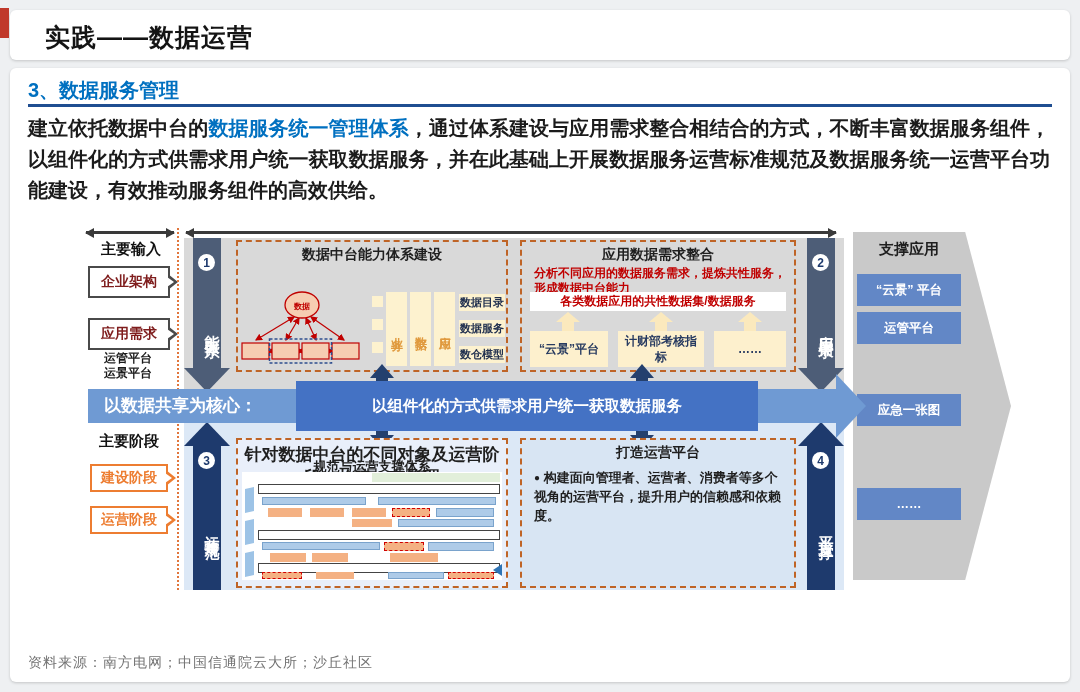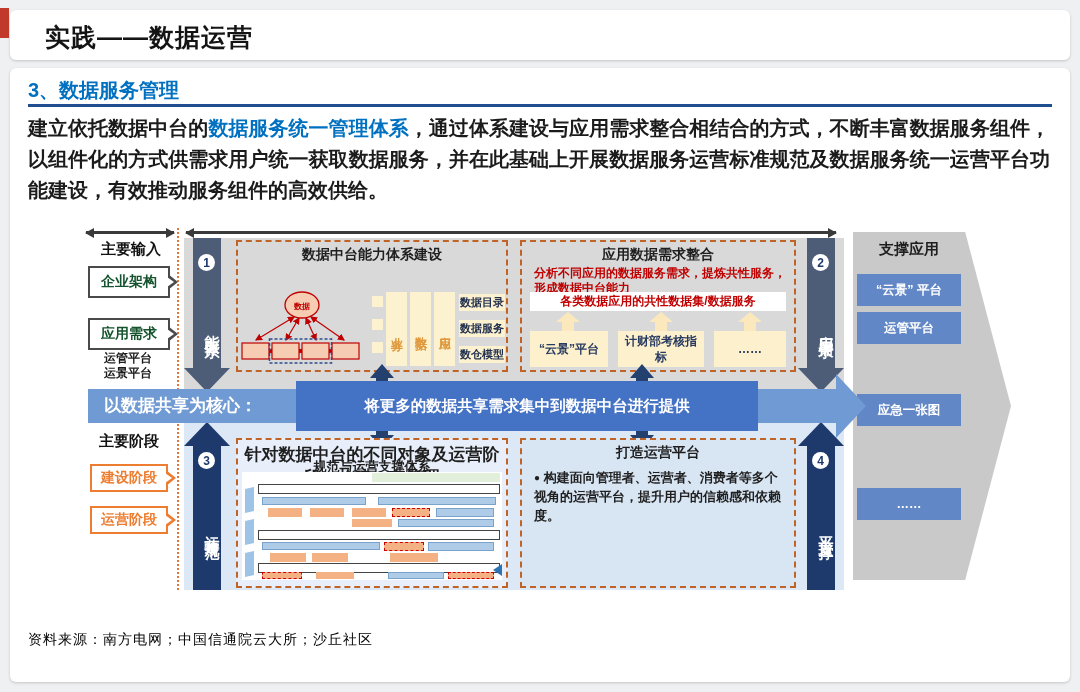--- a/index.html
+++ b/index.html
@@ -17,21 +17,21 @@
   #sec-head{left:28px;top:77px;font-size:20px;font-weight:bold;color:#0070c0;}
   #sec-rule{left:28px;top:104px;width:1024px;height:3px;background:#1f4e91;}
   #intro{left:28px;top:113px;width:1022px;font-size:20px;font-weight:bold;color:#1b1b1b;line-height:31px;text-align:justify;}
   #intro .hl{color:#0070c0;}
 
   
   .harrow{position:absolute;height:0;border-top:3px solid #3a3a3a;}
   .harrow::before{content:'';position:absolute;left:-1px;top:-6px;border-right:9px solid #3a3a3a;border-top:5px solid transparent;border-bottom:5px solid transparent;}
   .harrow::after{content:'';position:absolute;right:-1px;top:-6px;border-left:9px solid #3a3a3a;border-top:5px solid transparent;border-bottom:5px solid transparent;}
   .side-label{position:absolute;font-size:15px;font-weight:bold;color:#111;width:90px;text-align:center;}
-  .tag{position:absolute;width:78px;height:28px;background:#fff;border:2px solid #4a4a4a;font-size:14px;font-weight:bold;color:#14532d;display:flex;align-items:center;justify-content:center;}
+  .tag{position:absolute;width:78px;height:28px;background:#fff;border:2px solid #4a4a4a;font-size:14px;font-weight:bold;color:#7f1d1d;display:flex;align-items:center;justify-content:center;}
   .tag::before{content:'';position:absolute;right:-10px;top:50%;margin-top:-8px;border-left:10px solid #4a4a4a;border-top:8px solid transparent;border-bottom:8px solid transparent;}
   .tag::after{content:'';position:absolute;right:-6px;top:50%;margin-top:-5px;border-left:7px solid #fff;border-top:5px solid transparent;border-bottom:5px solid transparent;}
   .tag.orange{border-color:#ed7d31;color:#ed7d31;height:24px;width:74px;}
   .tag.orange::before{border-left-color:#ed7d31;}
   #inputs-sub{left:80px;top:351px;width:96px;text-align:center;font-size:12px;font-weight:bold;color:#1a1a1a;line-height:15px;}
   #vline{left:177px;top:228px;height:362px;border-left:2px dotted #e1763c;}
 
   
   #panel-top{left:184px;top:238px;width:660px;height:152px;background:#d9d9d9;}
   #panel-bot{left:184px;top:422px;width:660px;height:168px;background:#dce8f6;}
@@ -79,21 +79,21 @@
   #mini .rc{height:9px;background:#f4b183;border:1px dashed #d00000;box-sizing:border-box;}
   #mini .tab{width:9px;height:24px;background:#9dc3e6;transform:skewY(-12deg);}
   #mini .green{background:#e2efda;}
   #mini .tri{width:0;height:0;border-right:9px solid #2e74b5;border-top:6px solid transparent;border-bottom:6px solid transparent;}
 
   
   #support-arrow{left:853px;top:232px;width:158px;height:348px;background:#c9c9c9;clip-path:polygon(0 0,71% 0,100% 50%,71% 100%,0 100%);}
   #support-head{left:853px;top:240px;width:112px;text-align:center;font-size:15px;font-weight:bold;color:#1f1f1f;}
   .supbox{position:absolute;left:857px;width:104px;height:32px;background:#6287c6;color:#fff;font-size:12.5px;font-weight:bold;display:flex;align-items:center;justify-content:center;}
 
-  #footer{left:28px;top:631px;font-size:14px;color:#000000;letter-spacing:1px;font-family:Liberation Serif, serif;}
+  #footer{left:28px;top:654px;font-size:14px;color:#737373;letter-spacing:1px;font-family:Liberation Serif, serif;}
 </style>
 </head>
 <body>
 
 <div class="page">
 
   <div class="card" id="hdr-card"></div>
   <div class="abs" id="red-tab"></div>
   <div class="card" id="body-card"></div>
 
@@ -182,21 +182,21 @@
   <div class="upblock" style="left:562px;top:322px;"></div>
   <div class="upblock" style="left:655px;top:322px;"></div>
   <div class="upblock" style="left:744px;top:322px;"></div>
   <div class="creamtag" style="left:530px;top:331px;width:78px;">“云景”平台</div>
   <div class="creamtag" style="left:618px;top:331px;width:86px;">计财部考核指标</div>
   <div class="creamtag" style="left:714px;top:331px;width:72px;">……</div>
 
   <div class="abs" id="band"></div>
   <div class="abs" id="band-tip"></div>
   <div class="abs" id="band-label">以数据共享为核心：</div>
-  <div class="abs" id="core">将更多的数据共享需求集中到数据中台进行提供</div>
+  <div class="abs" id="core">以组件化的方式供需求用户统一获取数据服务</div>
 
   <div class="xup" style="left:370px;top:364px;"></div>
   <div class="xupstem" style="left:376px;top:377px;"></div>
   <div class="xdnstem" style="left:376px;top:423px;"></div>
   <div class="xdn" style="left:370px;top:435px;"></div>
   <div class="xup" style="left:630px;top:364px;"></div>
   <div class="xupstem" style="left:636px;top:377px;"></div>
   <div class="xdnstem" style="left:636px;top:423px;"></div>
   <div class="xdn" style="left:630px;top:435px;"></div>
 

